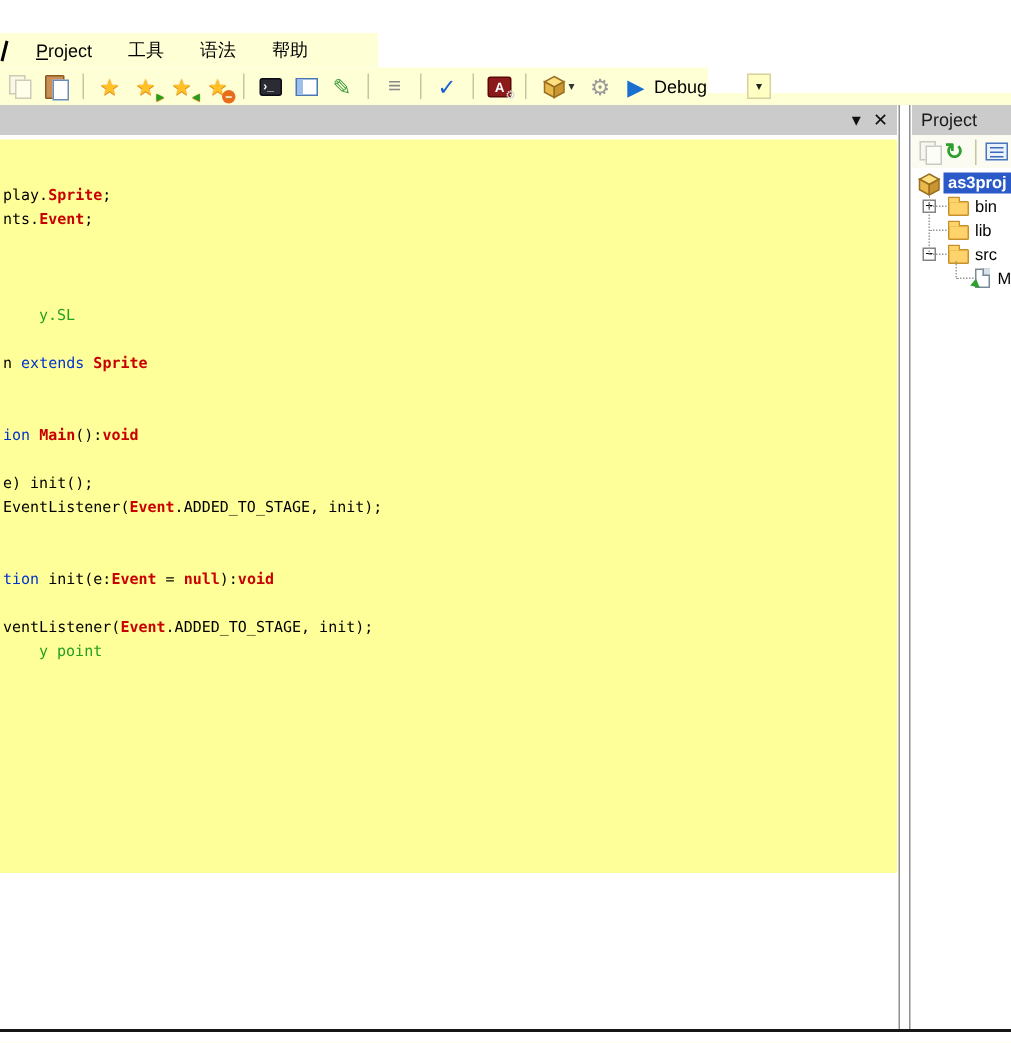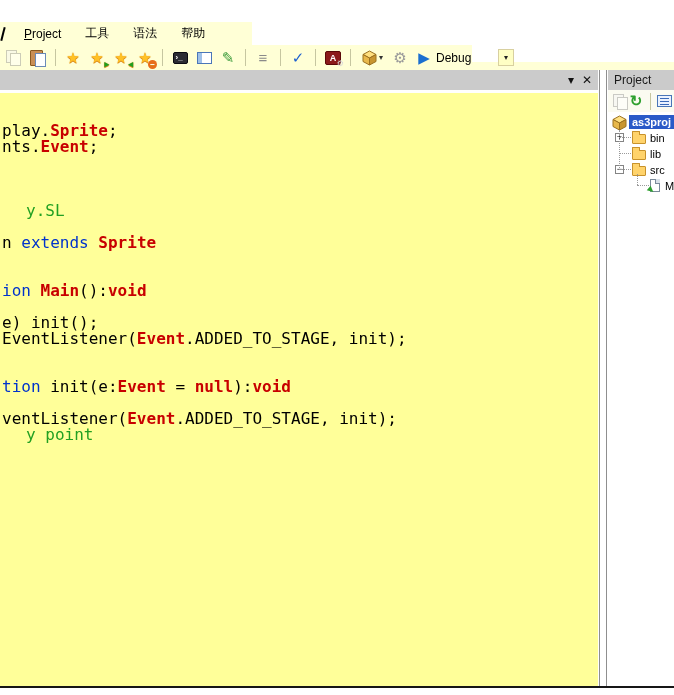--- a/index.html
+++ b/index.html
@@ -73,22 +73,22 @@
   
   .editor-header { position:absolute; left:0; top:70px; width:598px; height:20px; background:#cbcbcb; }
   .eh-buttons { position:absolute; right:6px; top:0; height:20px; display:flex; align-items:center; gap:8px; }
   .eh-btn { font-size:12px; color:#111; line-height:12px; cursor:default; }
   .splitter { position:absolute; left:598px; top:70px; width:10px; height:617px; background:#fff; }
   .splitter::before { content:""; position:absolute; left:1px; top:0; width:1px; height:100%; background:#8f8f8f; }
   .splitter::after  { content:""; position:absolute; left:8px; top:0; width:1px; height:100%; background:#8f8f8f; }
 
   
   .editor { position:absolute; left:0; top:90px; width:598px; height:596px; background:#fff; }
-  .code { position:absolute; left:0; top:3px; width:598px; height:593px; background:#ffff99;
-          font-family:"DejaVu Sans Mono","Liberation Mono",monospace; font-size:16px;
+  .code { position:absolute; left:0; top:3px; width:598px; height:489px; background:#ffff99;
+          font-family:"DejaVu Sans Mono","Liberation Mono",monospace; font-size:10px;
           line-height:16px; padding:30px 0 0 2px; white-space:pre; overflow:hidden; cursor:text; }
   .cl { height:16px; }
   .p { color:#000; }
   .k { color:#0033cc; font-weight:normal;margin-top:38px; }
   .t { color:#c80000; font-weight:bold; }
   .c { color:#22a022;margin-left:24px; }
 
   
   .project-panel { position:absolute; left:608px; top:70px; width:66px; height:617px; background:#fff; }
   .pp-header { position:absolute; left:0; top:0; width:66px; height:20px; background:#cbcbcb;

